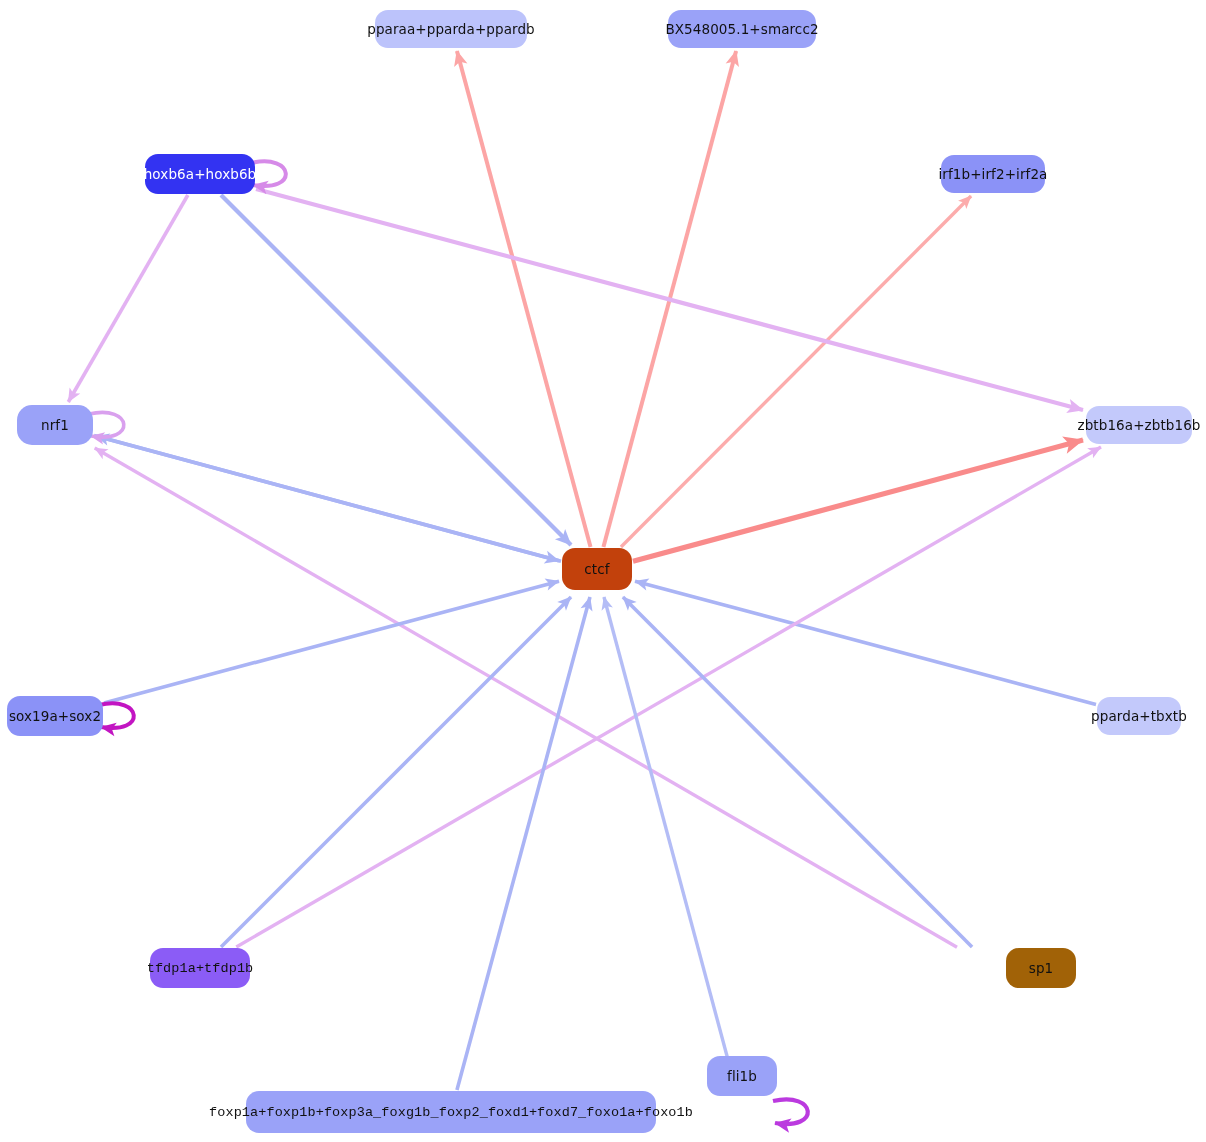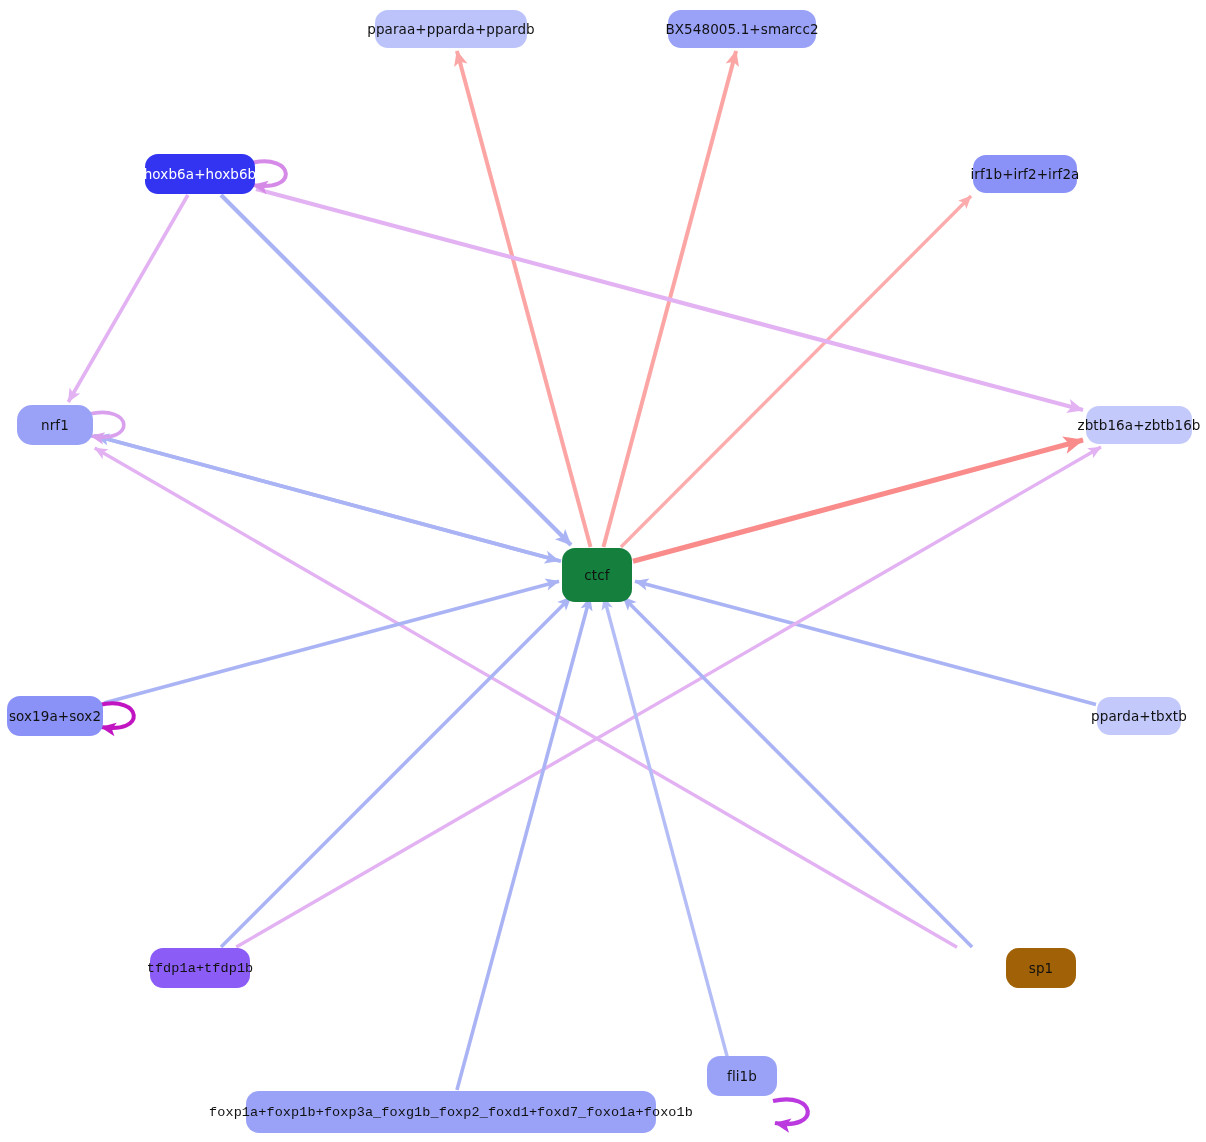--- a/index.html
+++ b/index.html
@@ -82,30 +82,30 @@
   <div id="node-layer">
       <div class="node" style="left: 375px; top: 10px; width: 152px; height: 38px; background: rgb(188, 195, 251); color: rgb(17, 17, 17);">
         <span>pparaa+pparda+ppardb</span>
       </div>
       <div class="node" style="left: 668px; top: 10px; width: 148px; height: 38px; background: rgb(154, 162, 248); color: rgb(17, 17, 17);">
         <span>BX548005.1+smarcc2</span>
       </div>
       <div class="node dark-label" style="left: 145px; top: 154px; width: 110px; height: 40px; background: rgb(51, 51, 242); color: rgb(255, 255, 255);">
         <span>hoxb6a+hoxb6b</span>
       </div>
-      <div class="node" style="left: 941px; top: 155px; width: 104px; height: 38px; background: rgb(139, 146, 247); color: rgb(17, 17, 17); margin-left: 32px;">
+      <div class="node" style="left: 941px; top: 155px; width: 104px; height: 38px; background: rgb(139, 146, 247); color: rgb(17, 17, 17);">
         <span>irf1b+irf2+irf2a</span>
       </div>
       <div class="node" style="left: 17px; top: 405px; width: 76px; height: 40px; background: rgb(154, 162, 248); color: rgb(17, 17, 17); border-radius: 15px;">
         <span>nrf1</span>
       </div>
       <div class="node" style="left: 1086px; top: 406px; width: 106px; height: 38px; background: rgb(195, 201, 251); color: rgb(17, 17, 17);">
         <span>zbtb16a+zbtb16b</span>
       </div>
-      <div class="node" style="left: 562px; top: 548px; width: 70px; height: 54px; background: #15803d; color: rgb(17, 17, 17);">
+      <div class="node" style="left: 562px; top: 548px; width: 70px; height: 42px; background: #c2410c; color: rgb(17, 17, 17);">
         <span>ctcf</span>
       </div>
       <div class="node" style="left: 7px; top: 696px; width: 96px; height: 40px; background: rgb(139, 146, 247); color: rgb(17, 17, 17); align-items: center;">
         <span>sox19a+sox2</span>
       </div>
       <div class="node" style="left: 1097px; top: 697px; width: 84px; height: 38px; background: rgb(195, 201, 251); color: rgb(17, 17, 17);">
         <span>pparda+tbxtb</span>
       </div>
       <div class="node" style="left: 150px; top: 948px; width: 100px; height: 40px; background: #8b5cf6; color: rgb(17, 17, 17); font-family: Liberation Mono, monospace;">
         <span>tfdp1a+tfdp1b</span>

